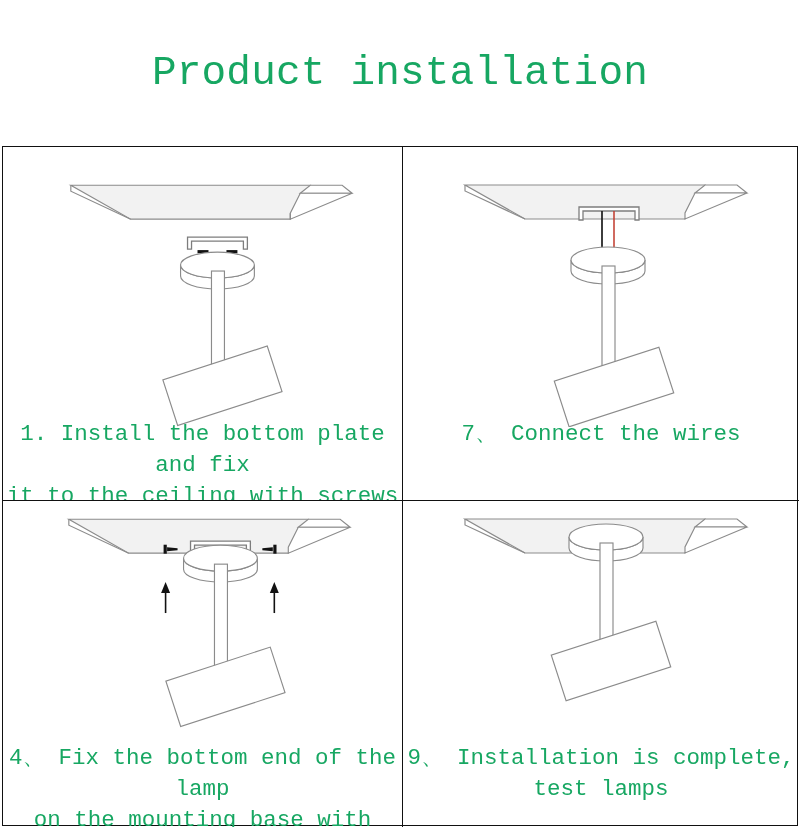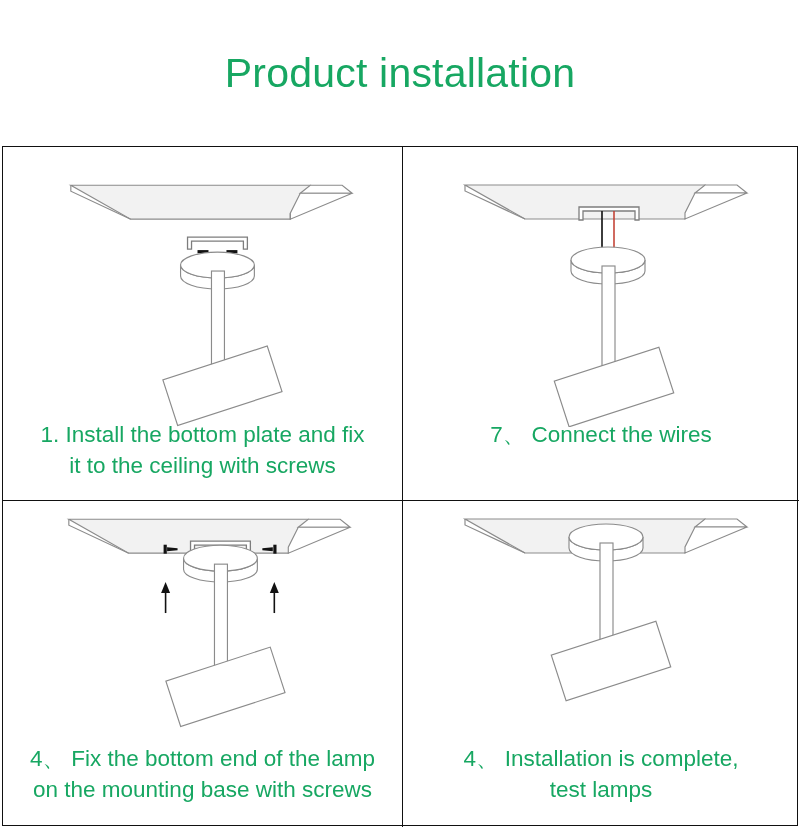--- a/index.html
+++ b/index.html
@@ -2,21 +2,21 @@
 <html><head>
 <meta charset="utf-8">
 <style>
   html,body{margin:0;padding:0;}
   body{
     width:800px;height:836px;
     background:#ffffff;
     font-family:"Liberation Sans", sans-serif;
     overflow:hidden;
   }
-  .page{position:relative;width:800px;height:648px;}
+  .page{position:relative;width:800px;height:648px;font-family:Liberation Mono, monospace;}
 
   
   .title{
     position:absolute;left:0;top:0;width:800px;height:146px;
     display:flex;align-items:center;justify-content:center;
     color:#17a762;
     font-size:41px;
     font-weight:400;
     letter-spacing:0.2px;
   }
@@ -207,18 +207,18 @@
           <path class="facew" d="M166,47 a37,13 0 0 0 74,0 l0,-11 a37,13 0 0 1 -74,0 Z"></path>
           <ellipse class="facew" cx="203" cy="36" rx="37" ry="13"></ellipse>
         </g>
         <g>
           <rect class="facew" x="197" y="42" width="13" height="106"></rect>
         </g>
         <g>
           <rect class="facew" x="153" y="136" width="110" height="48" transform="rotate(-18 208 160)"></rect>
         </g>
       </svg>
-      <div class="caption cap4">4、 Installation is complete,
+      <div class="caption cap4">9、 Installation is complete,
       test lamps</div>
     </div>
 
   </div>
 </div>
 
 </body></html>

